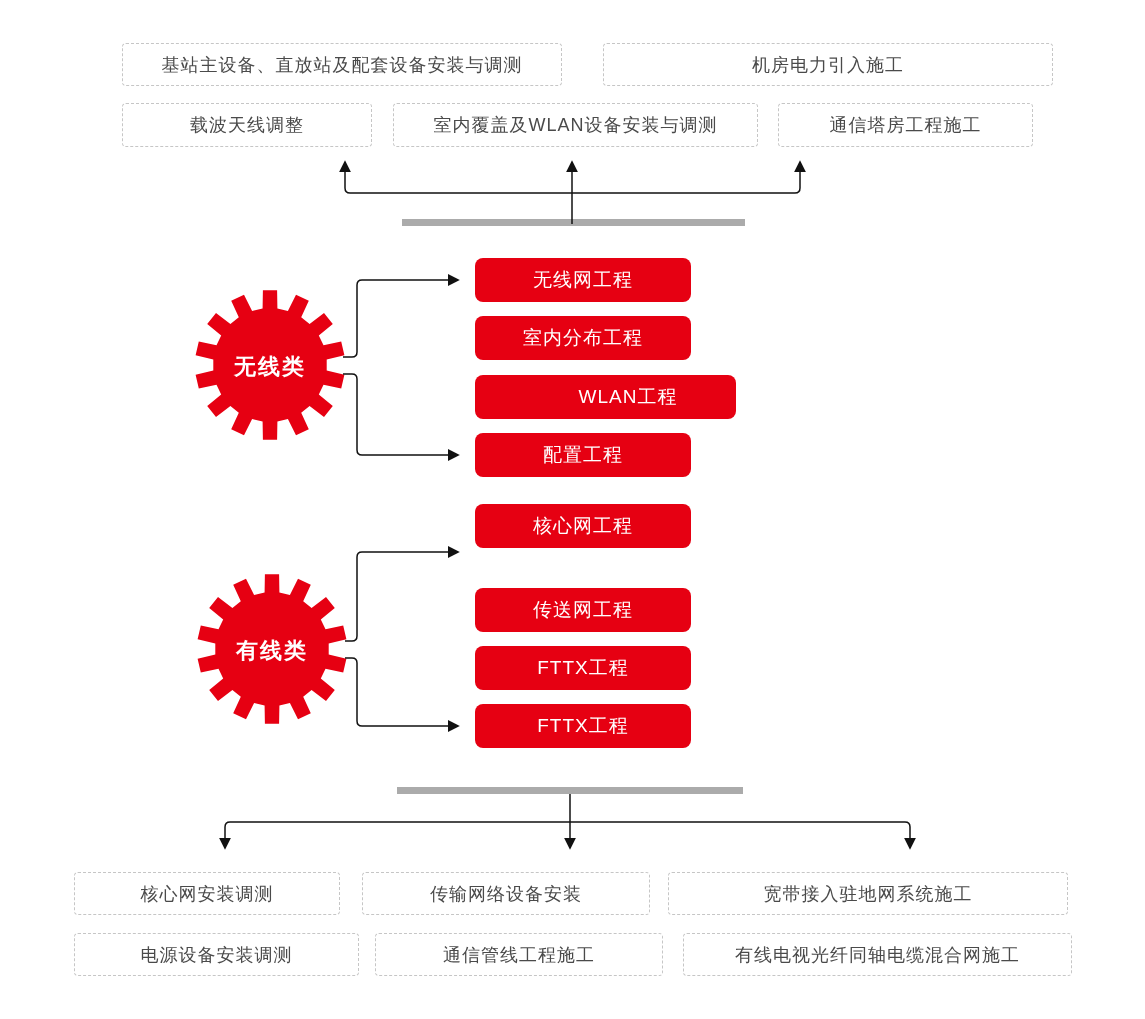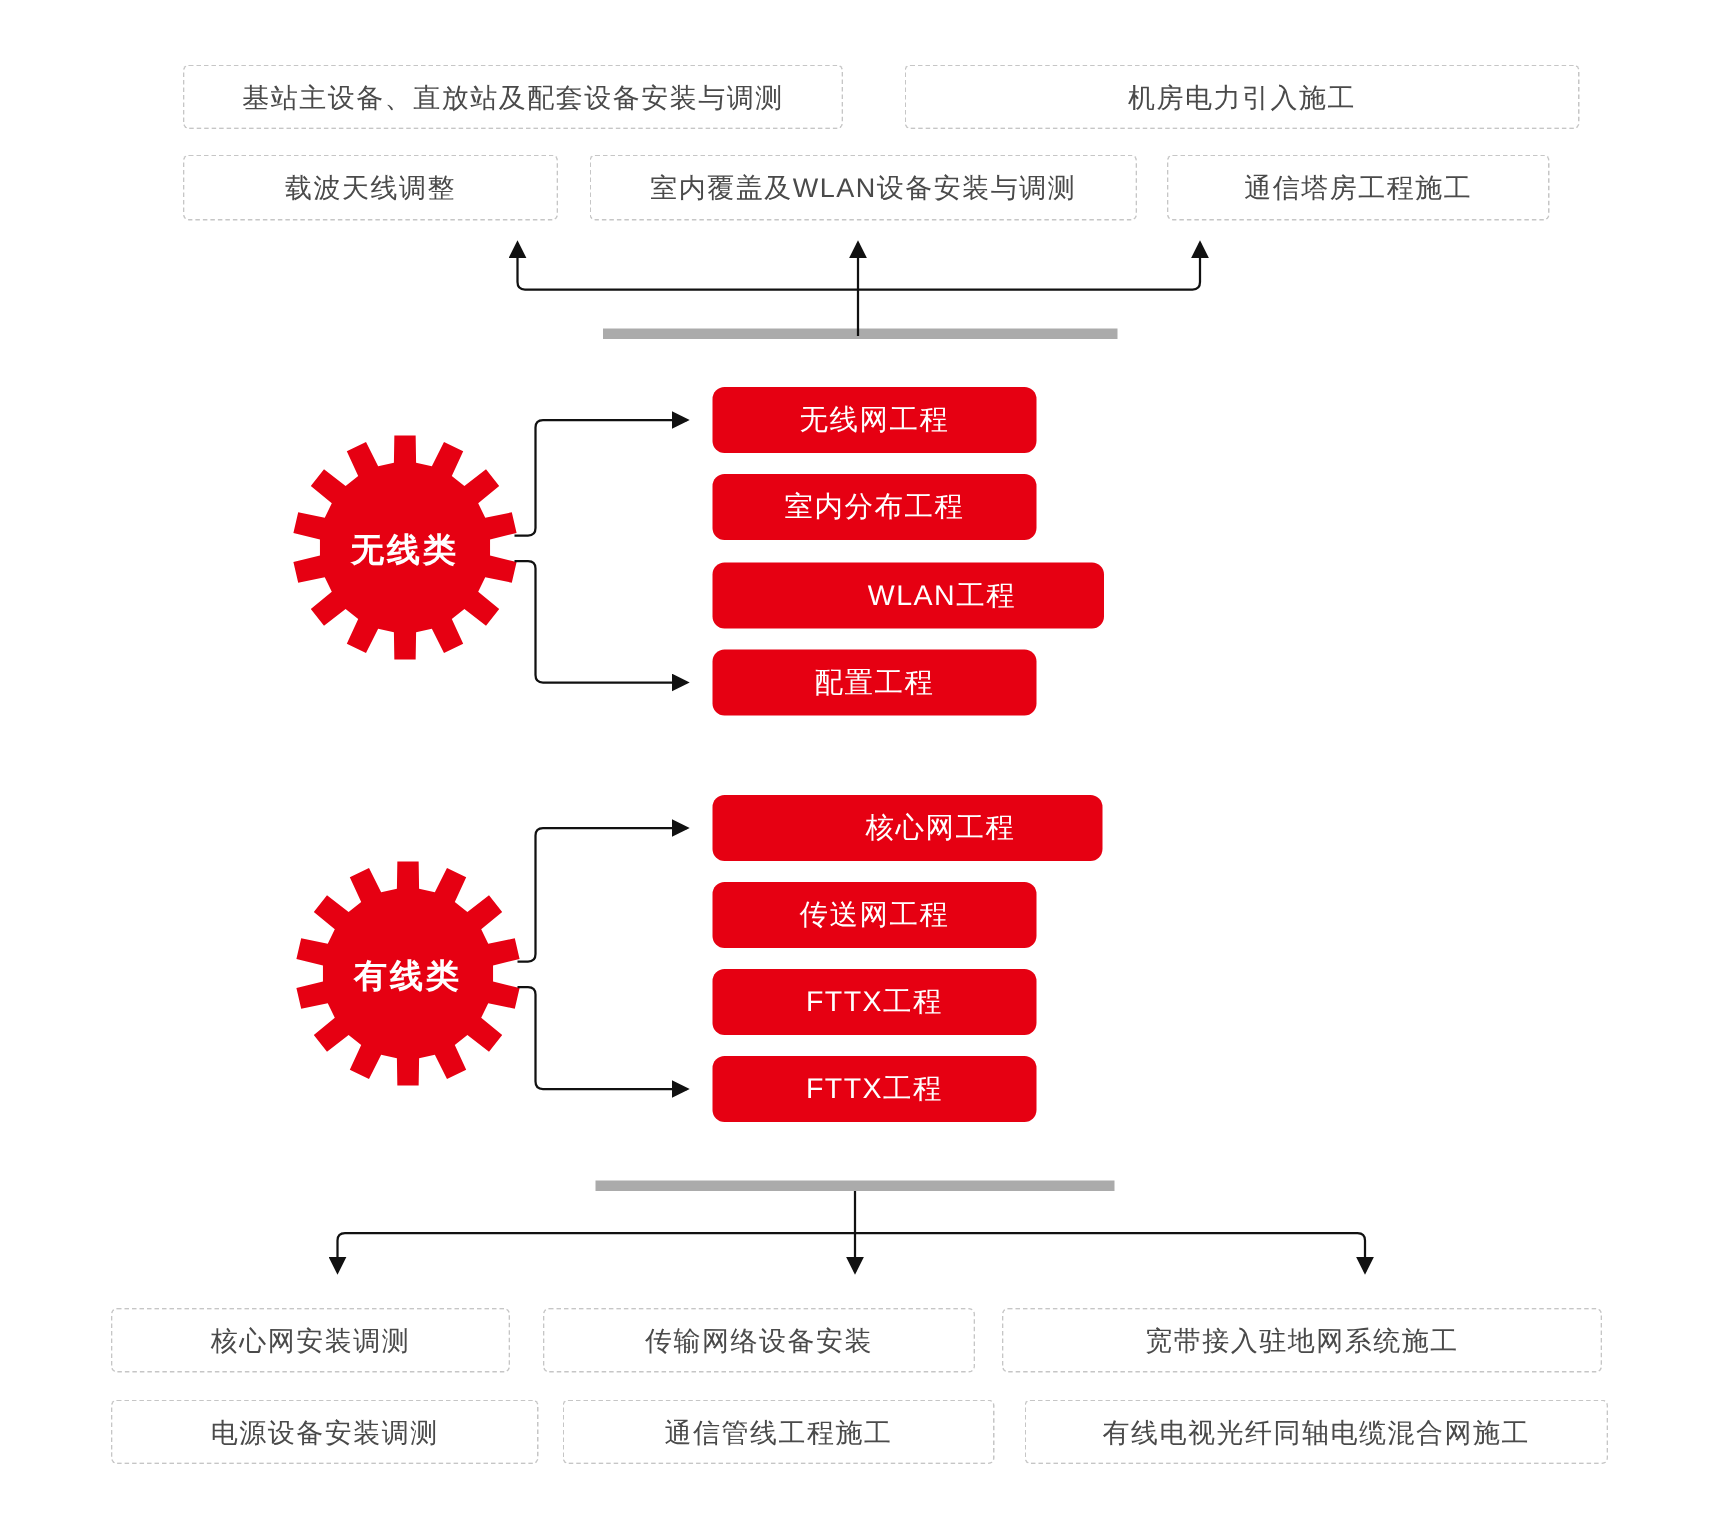--- a/index.html
+++ b/index.html
@@ -79,21 +79,21 @@
   </svg>
 
   <div class="gear-label" style="left:185px;top:352px;">无线类</div>
   <div class="gear-label" style="left:187px;top:636px;">有线类</div>
 
   <div class="red-box" style="top:258px;">无线网工程</div>
   <div class="red-box" style="top:316px;">室内分布工程</div>
   <div class="red-box" style="top:375px;padding-left:45px;">WLAN工程</div>
   <div class="red-box" style="top:433px;">配置工程</div>
 
-  <div class="red-box" style="top:530px;padding-left:44px;">核心网工程</div>
+  <div class="red-box" style="top:504px;">核心网工程</div>
   <div class="red-box" style="top:588px;">传送网工程</div>
   <div class="red-box" style="top:646px;">FTTX工程</div>
   <div class="red-box" style="top:704px;">FTTX工程</div>
 
   <div class="dash" style="left:74px;top:872px;width:266px;height:43px;">核心网安装调测</div>
   <div class="dash" style="left:362px;top:872px;width:288px;height:43px;">传输网络设备安装</div>
   <div class="dash" style="left:668px;top:872px;width:400px;height:43px;">宽带接入驻地网系统施工</div>
   <div class="dash" style="left:74px;top:933px;width:285px;height:43px;">电源设备安装调测</div>
   <div class="dash" style="left:375px;top:933px;width:288px;height:43px;">通信管线工程施工</div>
   <div class="dash" style="left:683px;top:933px;width:389px;height:43px;">有线电视光纤同轴电缆混合网施工</div>

